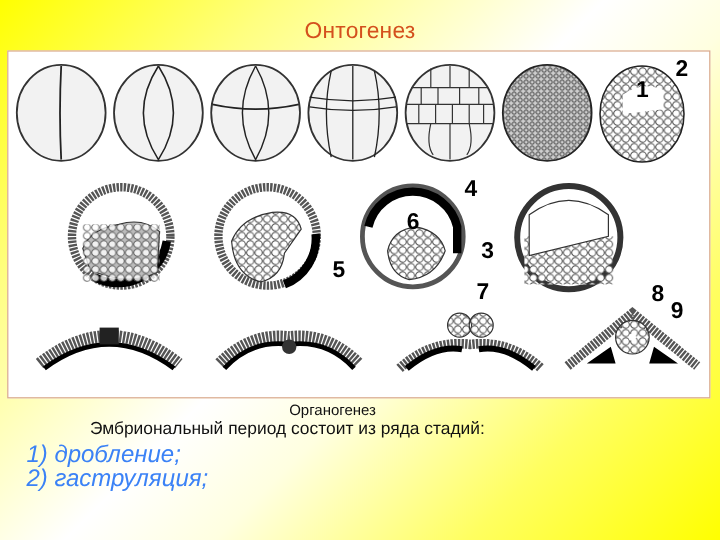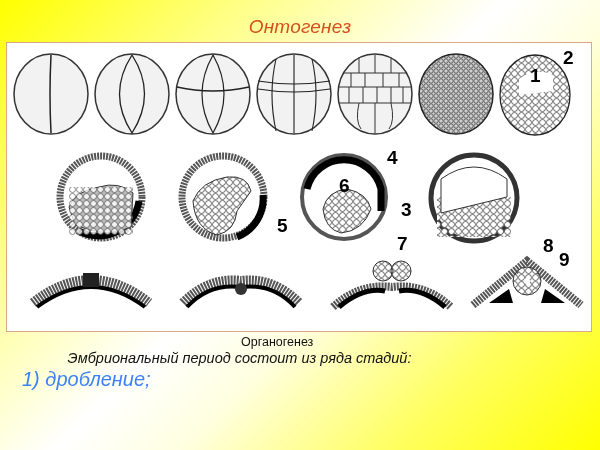--- a/index.html
+++ b/index.html
@@ -3,32 +3,32 @@
 <meta charset="utf-8">
 <style>
   html, body { margin:0; padding:0; }
   body {
     width:600px; height:450px; overflow:hidden; position:relative;
     background: linear-gradient(135deg, #ffff00 0%, #ffff80 22%, #ffffff 48%, #ffffe0 60%, #ffff60 80%, #ffff00 100%);
     font-family: "Liberation Sans", sans-serif;
   }
   .title {
     position:absolute; left:0; top:16px; width:600px; text-align:center;
-    font-style:italic; font-size:19px; color:#d4501e; letter-spacing:0.2px;
+    font-size:19px; color:#d4501e; letter-spacing:0.2px;
   }
   .figure {
     position:absolute; left:6px; top:42px; width:586px; height:290px;
     background:#ffffff; border:1px solid #d9a88a; box-sizing:border-box;
   }
   .lbl { position:absolute; font-weight:bold; color:#111; font-size:12.5px; white-space:nowrap; }
   .num { position:absolute; font-weight:bold; color:#000; font-size:19px; }
   svg.cell { position:absolute; }
   .intro {
     position:absolute; left:0; top:350px; width:479px; text-align:center;
-    font-size:14.5px; color:#111;font-style:italic;
+    font-size:14.5px; color:#111;
   }
   .list { position:absolute; left:22px; top:370px; }
   .list div { font-style:italic; color:#3b82f6; font-size:20px; line-height:19.5px; }
 </style>
 </head>
 <body>
 
 <div class="title">Онтогенез</div>
 
 <div class="figure">
@@ -129,13 +129,14 @@
   </svg>
   <div class="num" style="left:536px;top:192px">8</div>
   <div class="num" style="left:552px;top:206px">9</div>
 
   <div class="lbl" style="left:234px;top:292px;font-weight:normal">Органогенез</div>
 </div>
 
 <div class="intro">Эмбриональный период состоит из ряда стадий:</div>
 <div class="list">
   <div>1) дробление;</div>
+  <div>2) гаструляция;</div>
 </div>
 
 </body></html>

